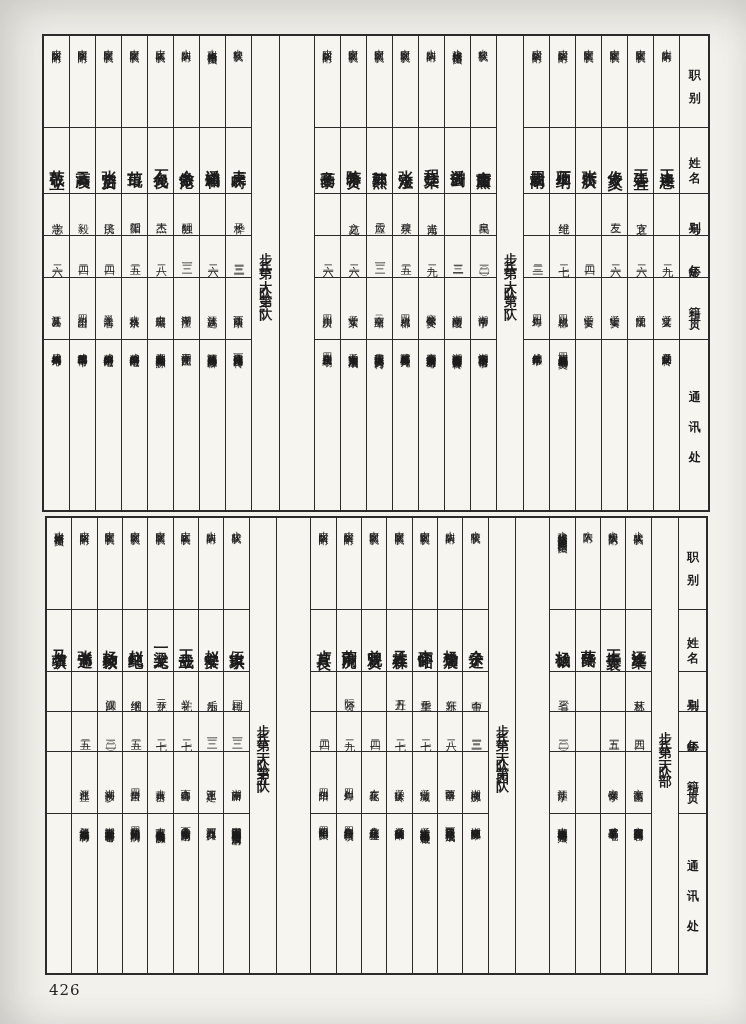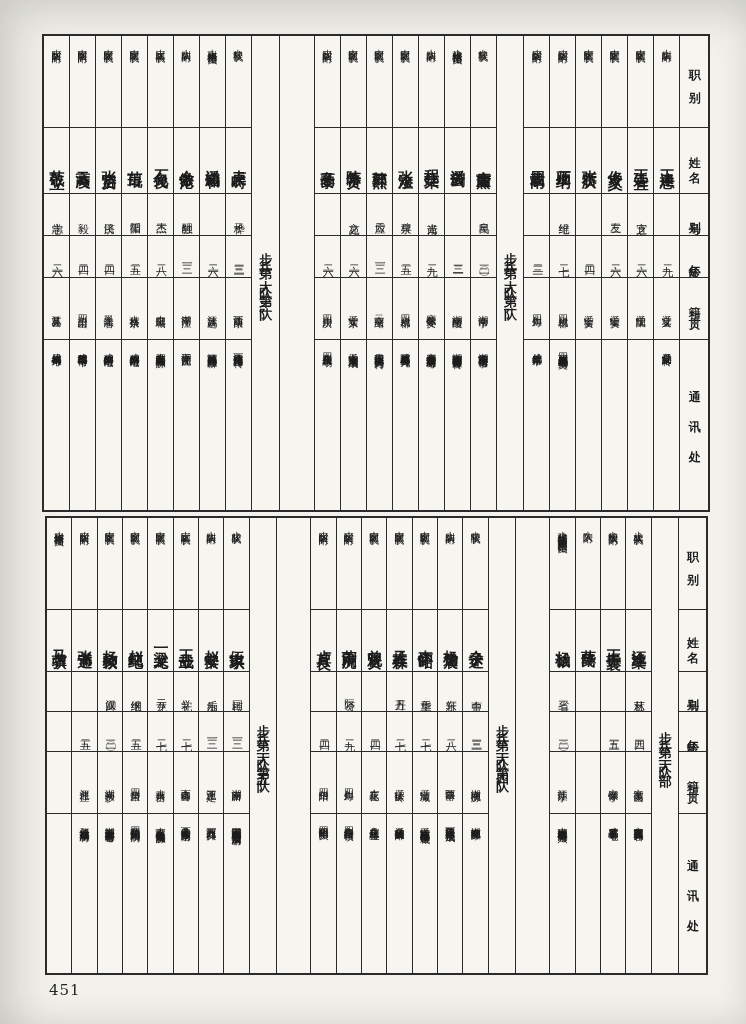--- a/index.html
+++ b/index.html
@@ -858,14 +858,14 @@
         </div>
         <div class="cell c1">
           <div class="vtext name">马名骥</div>
         </div>
         <div class="cell c2"></div>
         <div class="cell c3"></div>
         <div class="cell c4"></div>
         <div class="cell c5"></div>
       </div>
     </div>
-  <div class="page-number">451</div>
+  <div class="page-number">426</div>
 </div>
 
 </body></html>

